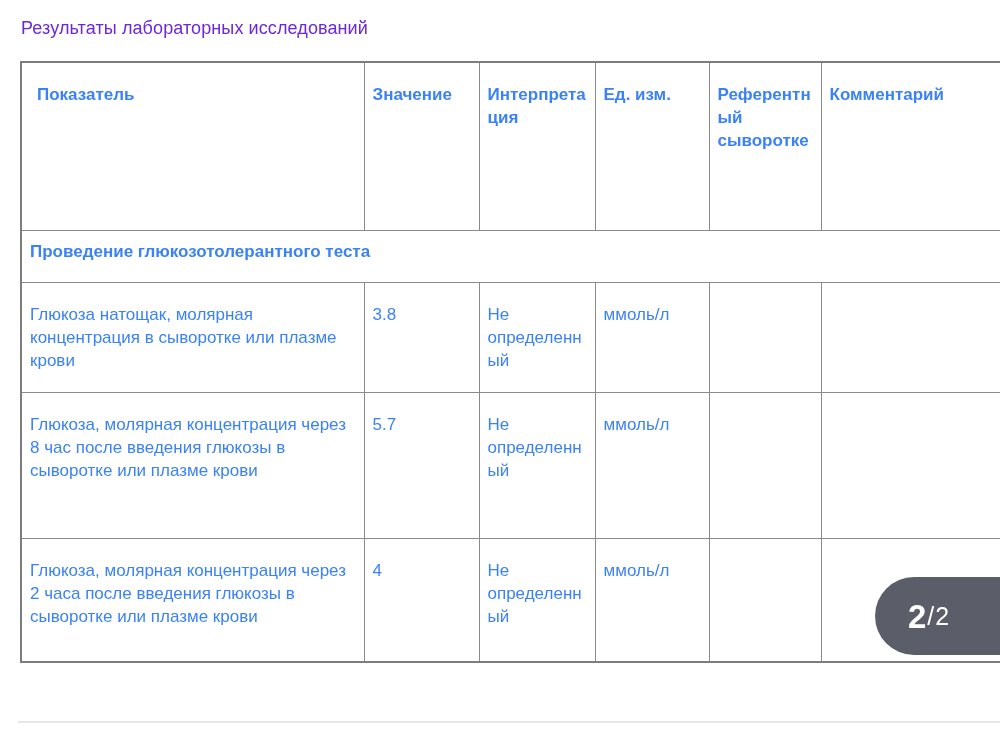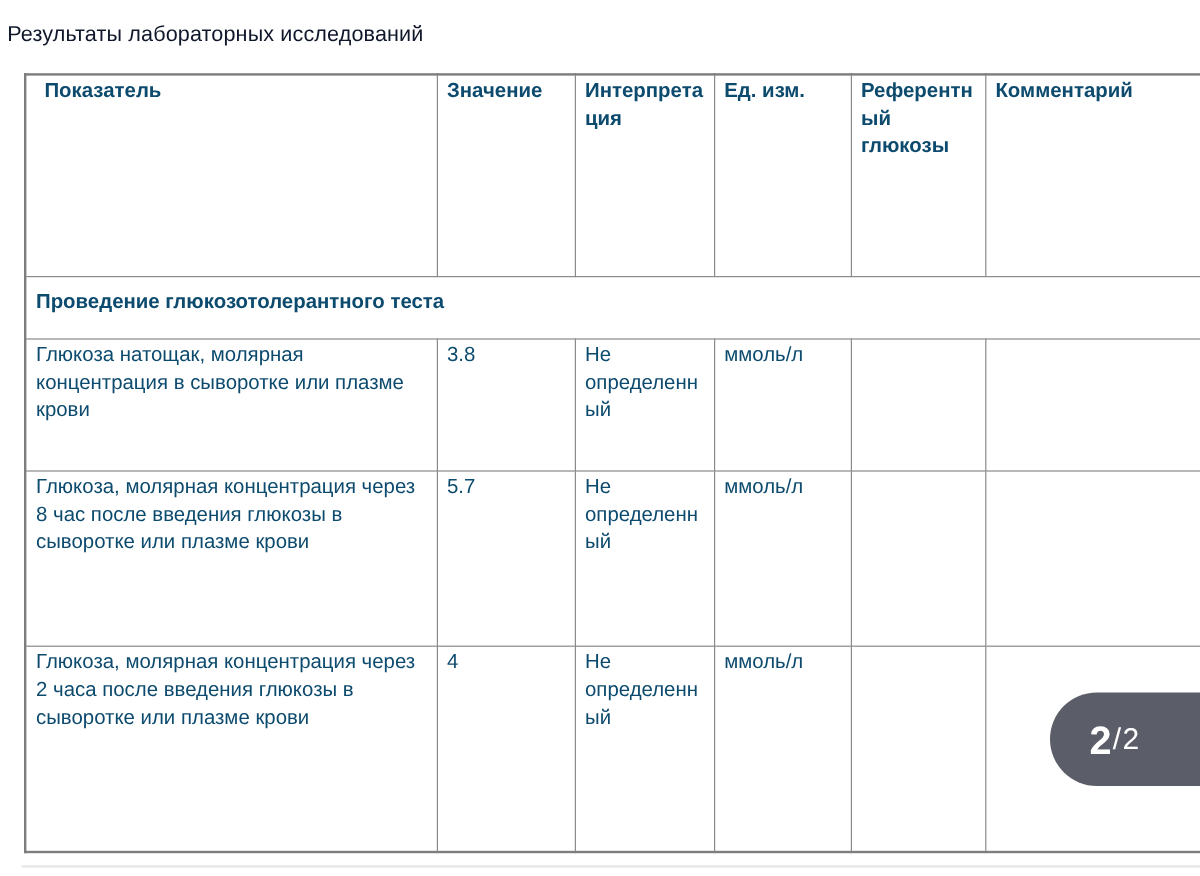--- a/index.html
+++ b/index.html
@@ -20,26 +20,26 @@
   #page {
     position: absolute;
     inset: 0;
     background: #ffffff;
     overflow: hidden;
   }
 
   
   .page-title {
     position: absolute;
-    left: 6px;
+    left: 21px;
     top: 17px;
     font-size: 18px;
     line-height: 22px;
     font-weight: 400;
-    color: #0f172a;
+    color: #6d28d9;
     letter-spacing: 0.1px;
     white-space: nowrap;
   }
 
   
   .table-wrap {
     position: absolute;
     left: 20px;
     top: 61px;
     width: 1000px;      
@@ -51,24 +51,24 @@
     table-layout: fixed;
     width: 1000px;
     background: #ffffff;
     border: 2px solid #7d7d7d;
   }
 
   table.lab-table td,
   table.lab-table th {
     border: 1px solid #8a8a8a;
     vertical-align: top;
-    padding: 1px 7px 8px 8px;
+    padding: 20px 7px 8px 8px;
     font-size: 17px;
     line-height: 23px;
-    color: #0c4a6e;
+    color: #3b82f6;
     background: #ffffff;
     word-wrap: break-word;
     overflow-wrap: break-word;
     box-sizing: border-box;
   }
 
   
   col.c-name    { width: 343px; }
   col.c-value   { width: 115px; }
   col.c-interp  { width: 116px; }
@@ -100,21 +100,21 @@
     padding-left: 8px;
     background: #ffffff;
   }
 
   
   tbody tr.data-row td {
     font-weight: 400;
   }
   tr.data-row.r1 td { height: 110px; }
   tr.data-row.r2 td { height: 146px; }
-  tr.data-row.r3 td { height: 172px; }
+  tr.data-row.r3 td { height: 124px; }
 
   .cell-name  { padding-left: 8px; margin-left: 16px; }
   .cell-value { padding-left: 9px; margin-top: 31px; }
 
   
   .page-badge {
     position: absolute;
     left: 875px;
     top: 577px;
     height: 78px;
@@ -174,21 +174,21 @@
         <col class="c-unit">
         <col class="c-ref">
         <col class="c-comment">
       </colgroup>
       <thead>
         <tr>
           <th class="h-name">Показатель</th>
           <th>Значение</th>
           <th>Интерпретация</th>
           <th>Ед. изм.</th>
-          <th>Референтный глюкозы</th>
+          <th>Референтный сыворотке</th>
           <th>Комментарий</th>
         </tr>
       </thead>
       <tbody>
 
         <tr class="section-row">
           <td colspan="6">Проведение глюкозотолерантного теста</td>
         </tr>
 
         <tr class="data-row r1">

